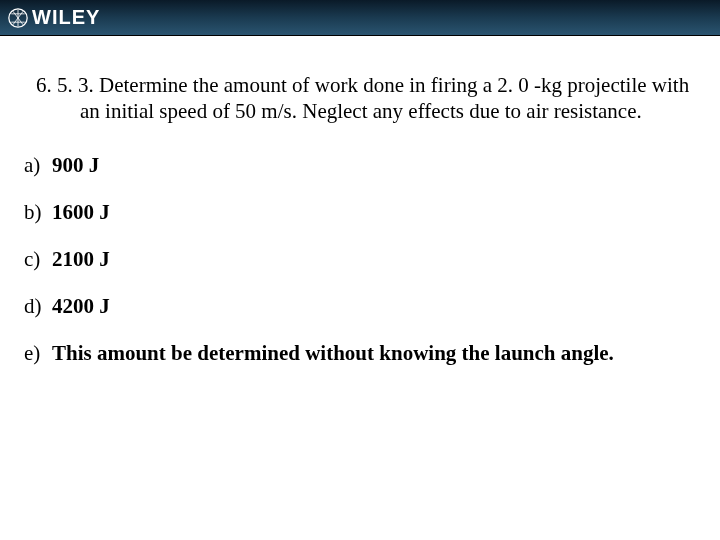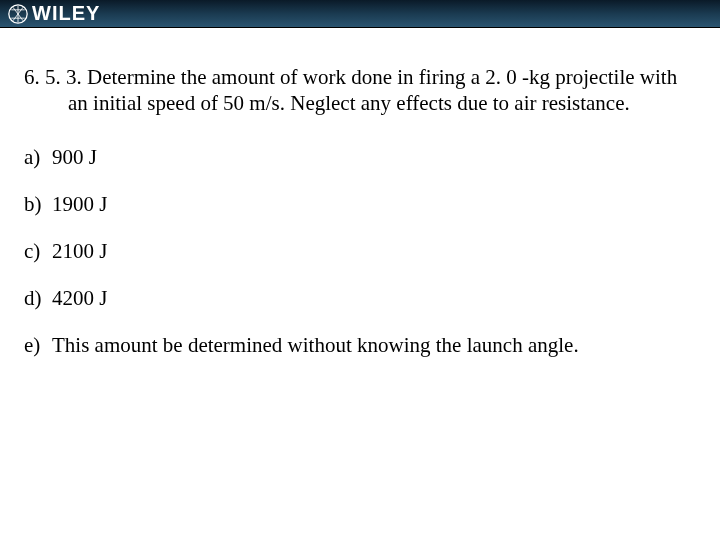--- a/index.html
+++ b/index.html
@@ -5,21 +5,21 @@
   * { margin: 0; padding: 0; box-sizing: border-box; }
   body {
     width: 720px;
     height: 540px;
     background: #ffffff;
     font-family: "Times New Roman", Times, serif;
     overflow: hidden;
   }
   .header {
     width: 100%;
-    height: 28px;
+    height: 36px;
     background: linear-gradient(to bottom, #0a1a28 0%, #1a3a50 50%, #2a5470 100%);
     display: flex;
     align-items: center;
     padding-left: 8px;
     border-bottom: 1px solid #000;
   }
   .logo-wrap {
     display: flex;
     align-items: center;
     gap: 4px;
@@ -40,40 +40,42 @@
   }
   .content {
     padding: 36px 24px 0 24px;
   }
   .question {
     font-size: 21px;
     line-height: 1.25;
     color: #000;
     margin-bottom: 28px;
     padding-left: 0;
+    margin-left: 12px;
   }
   .question-text {
     display: block;
     text-indent: -44px;
     padding-left: 44px;
   }
   .options {
     padding-left: 0;
   }
   .option {
     font-size: 21px;
     color: #000;
     margin-bottom: 22px;
     display: flex;
   }
   .option-letter {
     min-width: 28px;
   }
   .option-text {
     flex: 1;
+    font-weight: bold;
   }
 </style>
 </head>
 <body>
 
 <div class="header">
   <div class="logo-wrap">
     <span class="logo-icon">
       <svg viewBox="0 0 24 24" width="20" height="20">
         <circle cx="12" cy="12" r="11" fill="none" stroke="#fff" stroke-width="1.5"></circle>
@@ -91,21 +93,21 @@
       <span>Determine the amount of work done in firing a 2. 0 -kg projectile with an initial speed of 50 m/s.  Neglect any effects due to air resistance.</span>
     </span>
   </div>
   <div class="options">
     <div class="option">
       <span class="option-letter">a)</span>
       <span class="option-text">900 J</span>
     </div>
     <div class="option">
       <span class="option-letter">b)</span>
-      <span class="option-text">1900 J</span>
+      <span class="option-text">1600 J</span>
     </div>
     <div class="option">
       <span class="option-letter">c)</span>
       <span class="option-text">2100 J</span>
     </div>
     <div class="option">
       <span class="option-letter">d)</span>
       <span class="option-text">4200 J</span>
     </div>
     <div class="option">

